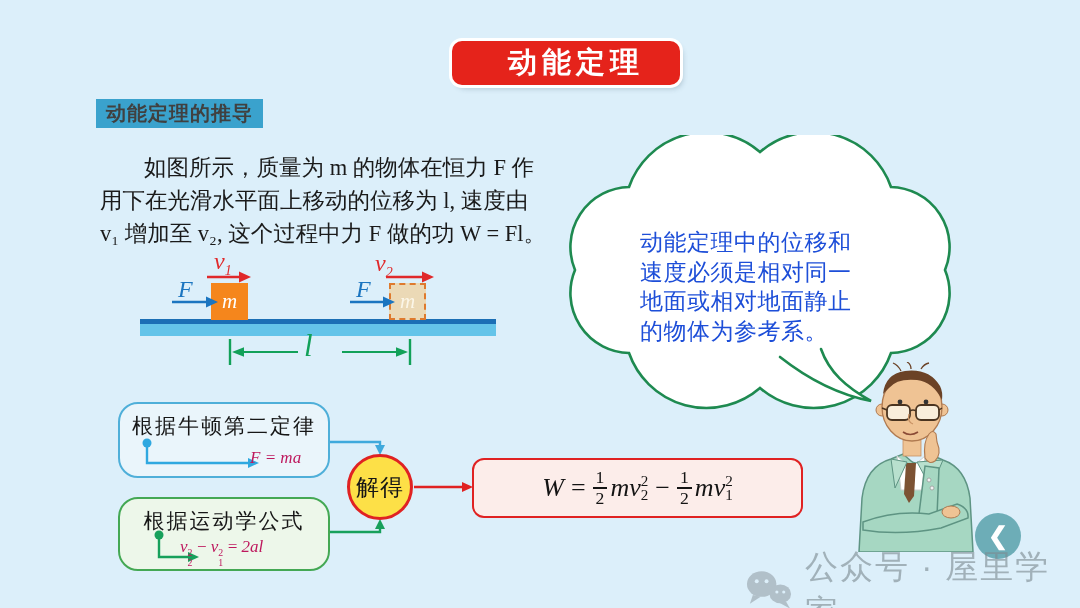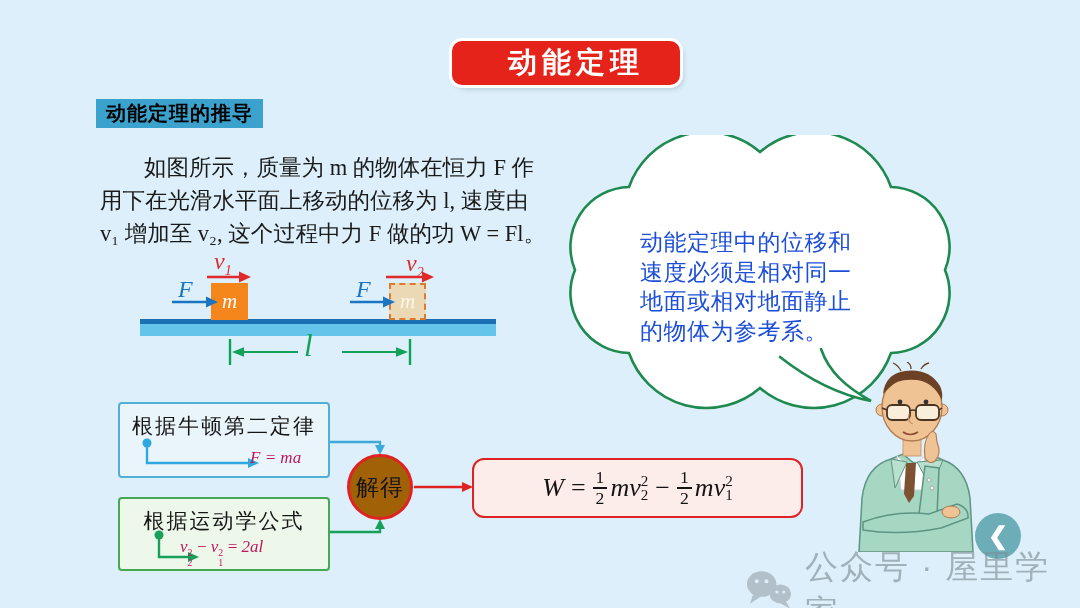--- a/index.html
+++ b/index.html
@@ -11,21 +11,21 @@
   .banner{
     position:absolute;left:452px;top:41px;width:208px;height:44px;
     background:#E5231B;border-radius:10px;
     box-shadow:0 0 0 3px #ffffff,3px 4px 5px rgba(60,90,110,.25);
     display:flex;align-items:center;justify-content:center;
     color:#fff;font-family:"Liberation Sans",sans-serif;
     font-size:29px;font-weight:bold;letter-spacing:5px;padding-left:20px;
   }
   .section-label{
     position:absolute;left:96px;top:99px;width:167px;height:29px;
-    background:#3AA2CD;color:#000000;font-family:Liberation Sans, sans-serif;
+    background:#3AA2CD;color:#404040;font-family:Liberation Sans, sans-serif;
     font-size:20px;font-weight:bold;letter-spacing:1px;
     display:flex;align-items:center;justify-content:center;
   }
   
   .intro{position:absolute;left:100px;top:151px;width:452px;font-size:22.5px;line-height:33px;}
   .intro .line{white-space:nowrap;}
   .intro .indent{padding-left:44px;}
   
   .ground{
     position:absolute;left:140px;top:319px;width:356px;height:17px;
@@ -41,33 +41,33 @@
   .diagram-svg{position:absolute;left:130px;top:245px;width:390px;height:130px;}
   .flabel{position:absolute;font-style:italic;font-size:24px;line-height:1;}
   .flabel sub{font-size:14px;line-height:0;}
   .lbl-blue{color:#1B75C0;}
   .lbl-red{color:#E0292B;}
   .lbl-l{color:#12A159;font-size:31px;}
   
   .cloud-svg{position:absolute;left:555px;top:135px;width:420px;height:280px;}
   .bubble-text{position:absolute;left:640px;top:228px;width:250px;font-size:23px;line-height:29.5px;letter-spacing:.5px;color:#1d4ed8;}
   
-  .fbox{position:absolute;box-sizing:border-box;border-radius:4px;text-decoration:underline;}
+  .fbox{position:absolute;box-sizing:border-box;border-radius:20px;text-decoration:underline;}
   .fbox .ftitle{position:absolute;left:0;right:0;top:8px;text-align:center;font-size:21px;letter-spacing:2px;color:#161616;}
   .newton-box{left:118px;top:402px;width:212px;height:76px;background:#EAF5FB;border:2.5px solid #4FAFD9;}
   .kinem-box{left:118px;top:497px;width:212px;height:74px;background:#EDF7EA;border:2.5px solid #44A854;}
   .larrow{position:absolute;}
   .formula{font-style:italic;font-size:17px;white-space:nowrap;color:#be185d;}
   .newton-formula{position:absolute;left:130px;top:44px;}
   .kinem-formula{position:absolute;left:60px;top:38px;}
   .ss{display:inline-flex;flex-direction:column;align-items:flex-start;line-height:.95;font-size:.58em;font-style:normal;vertical-align:-0.45em;}
   .connector-svg{position:absolute;left:330px;top:428px;width:160px;height:120px;}
   .solve-circle{
     position:absolute;left:347px;top:454px;width:66px;height:66px;box-sizing:border-box;
-    border:3px solid #E02222;border-radius:50%;background:#a16207;
+    border:3px solid #E02222;border-radius:50%;background:#fde047;
     display:flex;align-items:center;justify-content:center;
     font-size:23px;letter-spacing:1px;color:#161616;
   }
   .result-box{
     position:absolute;left:472px;top:458px;width:331px;height:60px;box-sizing:border-box;
     border:2.5px solid #E02222;border-radius:12px;background:#FCEDEA;
     display:flex;align-items:center;justify-content:center;
   }
   .result-eq{display:flex;align-items:center;font-style:italic;font-size:26px;color:#141414;}
   .result-eq .op{margin:0 7px;font-style:normal;}
@@ -140,21 +140,21 @@
       <line x1="112" y1="107" x2="168" y2="107" stroke="#12A159" stroke-width="2.2"></line>
       <polygon points="102,107 114,102.2 114,111.8" fill="#12A159"></polygon>
       <line x1="212" y1="107" x2="268" y2="107" stroke="#12A159" stroke-width="2.2"></line>
       <polygon points="278,107 266,102.2 266,111.8" fill="#12A159"></polygon>
     </g>
   </svg>
 
   <span class="flabel lbl-blue" style="left:178px;top:277px;">F</span>
   <span class="flabel lbl-red" style="left:214px;top:249px;"><i>v</i><sub>1</sub></span>
   <span class="flabel lbl-blue" style="left:356px;top:277px;">F</span>
-  <span class="flabel lbl-red" style="left:406px;top:251px;"><i>v</i><sub>2</sub></span>
+  <span class="flabel lbl-red" style="left:375px;top:251px;"><i>v</i><sub>2</sub></span>
   <span class="flabel lbl-l" style="left:304px;top:330px;">l</span>
 
   <svg class="cloud-svg" viewBox="0 0 420 280">
     <path d="M390,135 A60,60 0 0 1 336,218 A82,82 0 0 1 205,253 A82,82 0 0 1 74,218
              A60,60 0 0 1 20,135 A60,60 0 0 1 74,52 A82,82 0 0 1 205,17
              A82,82 0 0 1 336,52 A60,60 0 0 1 390,135 Z" fill="#FFFFFF" stroke="#1E8A50" stroke-width="2.6"></path>
     <path d="M225,222 C258,248 290,261 316,266 C291,252 274,237 266,214 Z" fill="#FFFFFF"></path>
     <path d="M225,222 C258,248 290,261 316,266 C291,252 274,237 266,214" fill="none" stroke="#1E8A50" stroke-width="2.6" stroke-linecap="round"></path>
   </svg>
   <div class="bubble-text">

